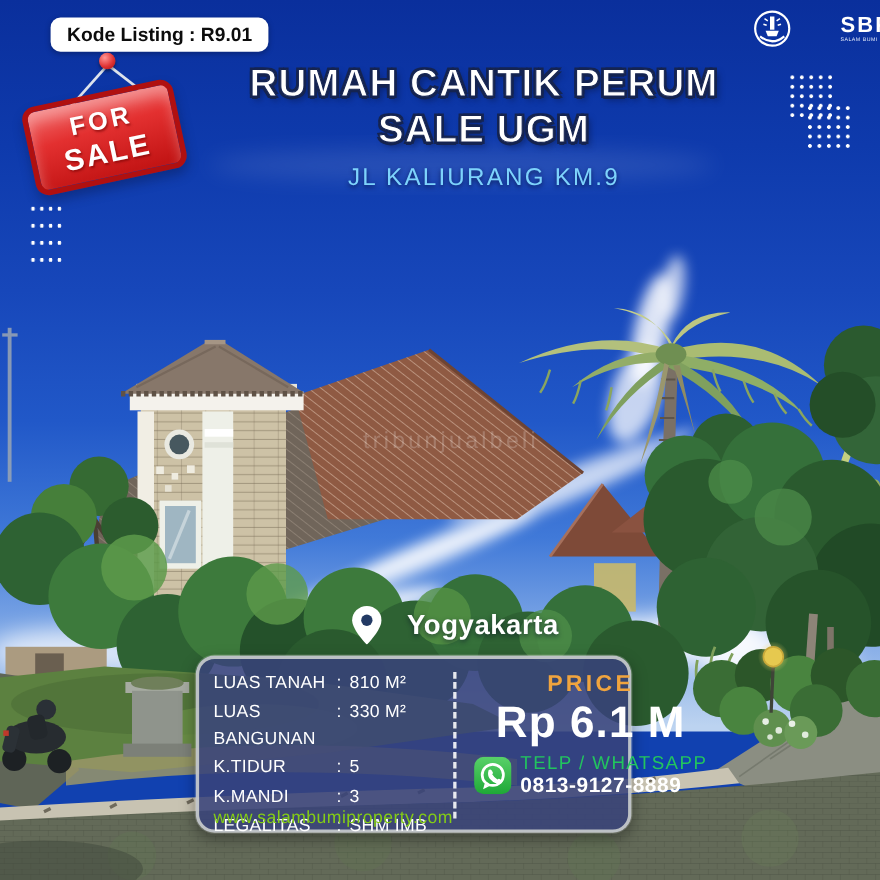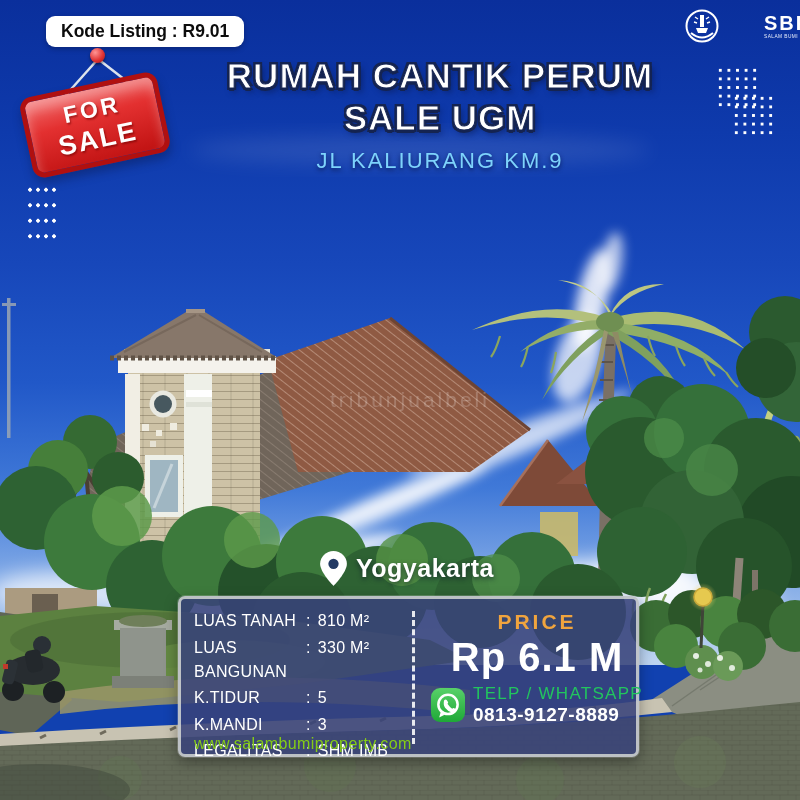--- a/index.html
+++ b/index.html
@@ -41,27 +41,27 @@
     text-shadow:0 2px 4px rgba(8,20,70,.8);}
 
   
   .dots{position:absolute;z-index:3;
     background-image:radial-gradient(circle,#ffffff 1.6px,rgba(255,255,255,0) 1.9px);}
   .dots-left{left:26px;top:182px;width:33px;height:64px;background-size:8px 15.5px;}
   .dots-a{left:716px;top:66px;width:44px;height:44px;background-size:8.6px 8.6px;}
   .dots-b{left:732px;top:94px;width:44px;height:44px;background-size:8.6px 8.6px;}
 
   
-  .location{position:absolute;left:320px;top:551px;z-index:5;display:flex;align-items:center;gap:9px;color:#fff;}
+  .location{position:absolute;left:320px;top:551px;z-index:5;display:flex;align-items:center;gap:23px;color:#fff;}
   .location-text{font-size:25px;font-weight:800;letter-spacing:.5px;
     text-shadow:0 2px 5px rgba(10,20,40,.65);}
 
   
-  .panel{position:absolute;left:178px;top:596px;width:461px;height:161px;z-index:6;
-    background:rgba(56,67,122,.87);border:3px solid rgba(226,228,221,.78);border-radius:7px;
+  .panel{position:absolute;left:178px;top:596px;width:396px;height:161px;z-index:6;
+    background:rgba(56,67,122,.87);border:3px solid rgba(226,228,221,.78);border-radius:17px;
     box-shadow:0 0 0 1px rgba(255,255,255,.18),0 5px 14px rgba(0,0,0,.35);color:#fff;}
   .panel-divider{position:absolute;left:231px;top:12px;height:133px;width:0;
     border-left:3px dashed rgba(255,255,255,.88);}
   .spec-col{position:absolute;left:13px;top:10px;display:flex;flex-direction:column;gap:2.5px;}
   .spec-row{display:flex;font-size:16px;font-weight:500;line-height:24px;letter-spacing:.3px;}
   .spec-label{width:112px;}
   .spec-sep{margin-right:7px;}
   .website{position:absolute;left:13px;top:136px;font-size:16px;color:#84cc16;letter-spacing:.4px;}
   .price-col{position:absolute;left:248px;top:11px;width:216px;text-align:center;}
   .price-label{font-size:21px;font-weight:800;letter-spacing:3px;color:#F0A43E;}

